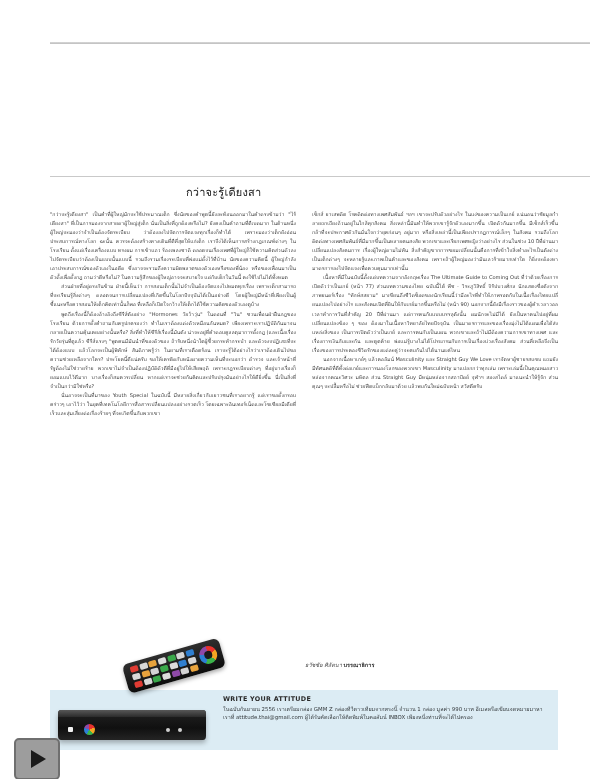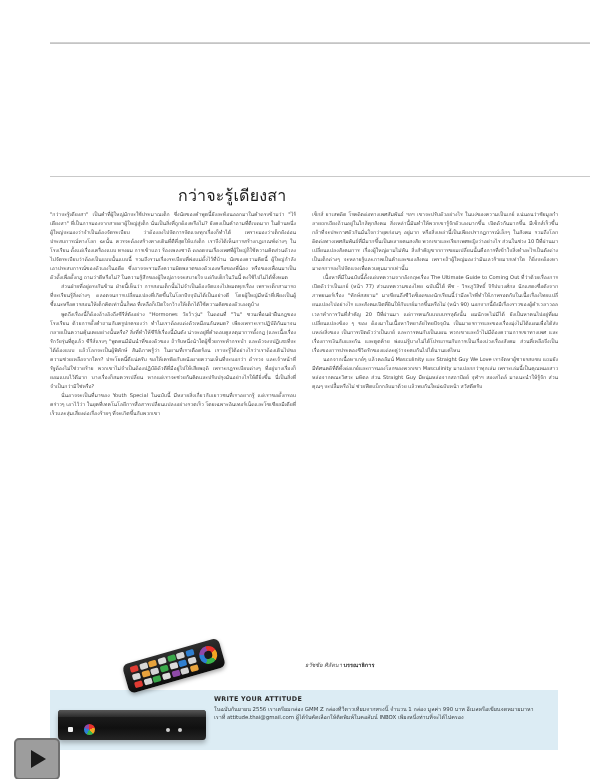--- a/index.html
+++ b/index.html
@@ -35,22 +35,22 @@
   .wordmark{position:absolute;left:100px;top:-4px;
             font-family:"DejaVu Sans","Liberation Sans",sans-serif;
             font-weight:700;color:#111;line-height:.80;
             letter-spacing:-1px;}
   .wordmark .l1,.wordmark .l2{display:block;font-size:68px;
             transform:scaleX(.84) scaleY(1.22);transform-origin:left top;}
   .wordmark .l2{margin-top:2px;}
 
   .mid-rule{position:absolute;left:50px;top:176px;width:540px;height:1px;background:#c9c9c9;}
 
-  .headline{position:absolute;left:178px;top:183px;
-            font-size:16px;color:#1b1b1b;font-weight:400;letter-spacing:.2px;}
+  .headline{position:absolute;left:186px;top:183px;
+            font-size:11px;color:#1b1b1b;font-weight:400;letter-spacing:.2px;}
 
   
   .cols{position:absolute;left:50px;top:210px;width:508px;
         display:flex;gap:16px;align-items:flex-start;}
   .col{width:246px;}
   .col p{
     margin:0 0 0 0;
     font-size:5.1px;
     line-height:9.05px;
     color:#3b3b3b;
@@ -63,21 +63,21 @@
   .col p + p{margin-top:0;}
 
   
   .signature{position:absolute;left:305px;top:661px;font-size:5.6px;color:#4a4a4a;}
   .signature .nm{font-style:italic;}
   .signature .role{font-weight:700;color:#2c2c2c;font-style:normal;}
 
   
   .promo{position:absolute;left:50px;top:690px;width:508px;height:60px;
          background:#dcecf4;}
-  .promo-text{position:absolute;left:164px;top:5px;width:325px;}
+  .promo-text{position:absolute;left:173px;top:5px;width:325px;}
   .promo-title{font-size:6.4px;font-weight:700;color:#2a2a2a;letter-spacing:.3px;margin-bottom:2px;}
   .promo-body{font-size:5.4px;line-height:8.2px;color:#33383b;}
 
   
   .device{position:absolute;left:2px;top:-16px;width:180px;height:76px;}
   .stb{position:absolute;left:6px;top:36px;width:148px;height:30px;
        background:linear-gradient(180deg,#3d3d3d 0%,#1d1d1d 18%,#101010 60%,#242424 100%);
        border-radius:3px/4px;box-shadow:0 3px 5px rgba(0,0,0,.28);}
   .stb .top{position:absolute;left:0;top:0;width:100%;height:7px;
        background:linear-gradient(180deg,#585858,#2b2b2b);border-radius:3px 3px 0 0;}

